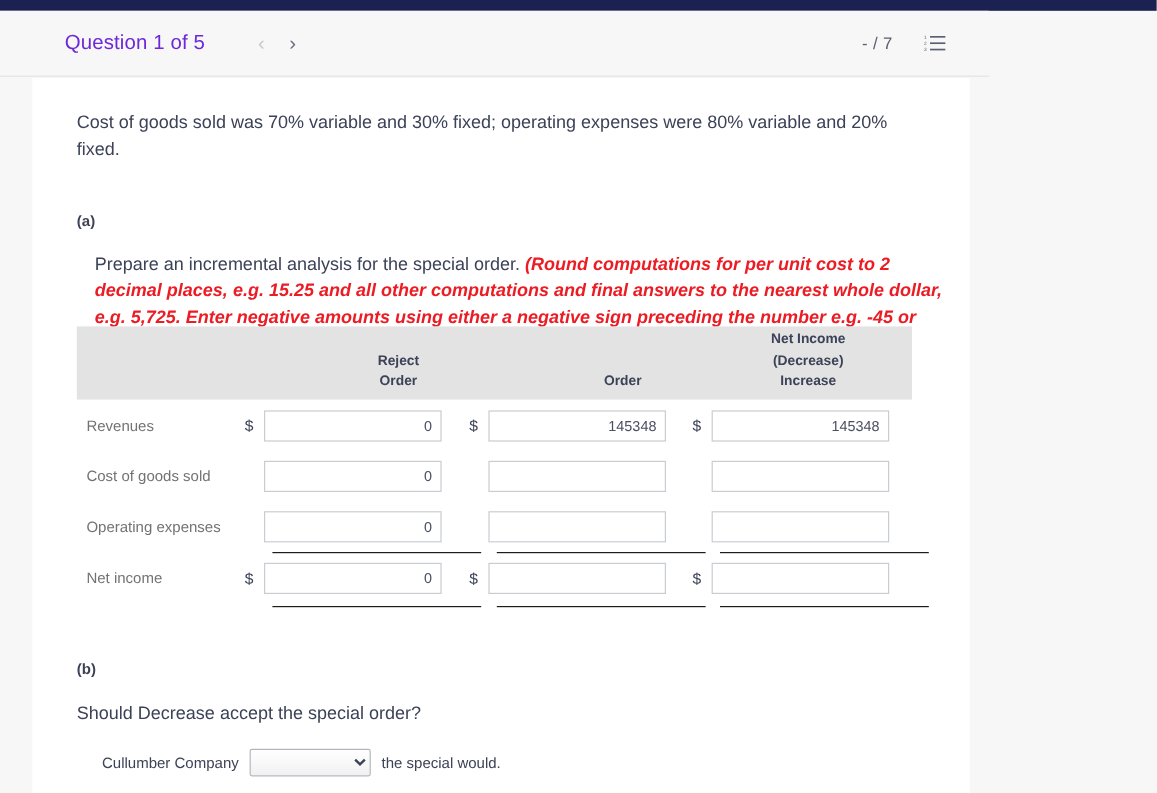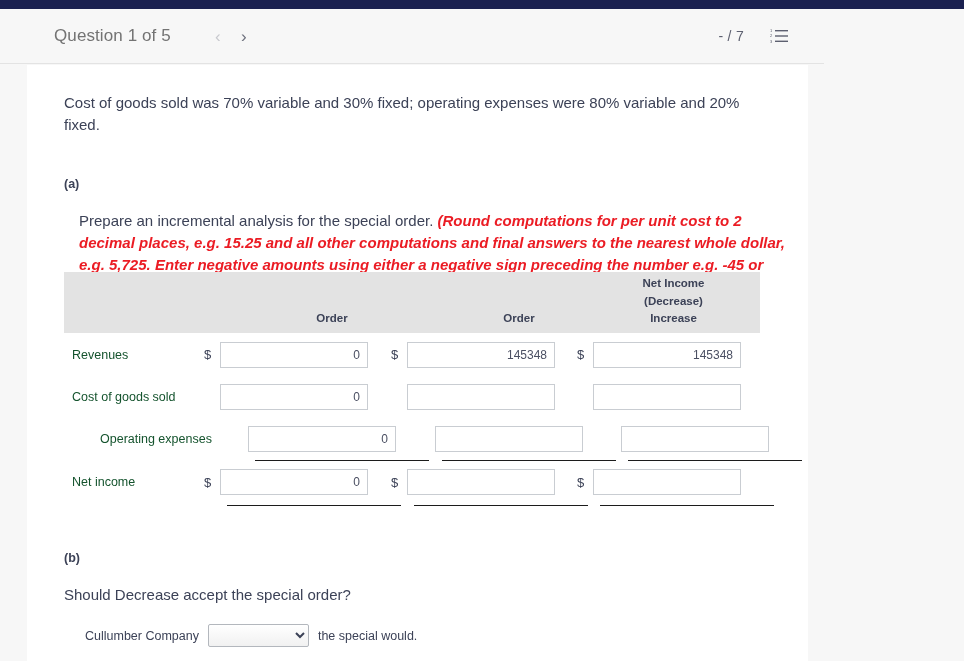--- a/index.html
+++ b/index.html
@@ -23,21 +23,21 @@
   
   .header {
     position: absolute; left: 0; top: 9px;
     width: 824px; height: 55px;
     background: #f7f7f7;
     border-bottom: 1px solid #e3e3e3;
     display: flex; align-items: center;
   }
   .header-left { display: flex; align-items: center; padding-left: 54px; }
   .q-title {
-    font-size: 17px; color: #737373; letter-spacing: .1px;
+    font-size: 17px; color: #6d28d9; letter-spacing: .1px;
     font-family: "Liberation Sans", sans-serif;
   }
   .nav-arrows { display: flex; align-items: center; margin-left: 34px; }
   .arrow {
     width: 26px; height: 26px;
     display: flex; align-items: center; justify-content: center;
     font-size: 17px; line-height: 1;
     cursor: pointer; user-select: none;
   }
   .arrow.prev { color: #c8c9ce; }
@@ -90,21 +90,21 @@
   .th.c3 { left: 523px; width: 173px; }
 
   .rows { position: relative; padding-top: 0; }
   .row {
     position: relative;
     height: 42px;
     display: flex; align-items: center;
   }
   .row-label {
     position: absolute; left: 8px;
-    font-size: 12.5px; color: #14532d;
+    font-size: 12.5px; color: #737373;
     white-space: nowrap;
   }
   .cell { position: absolute; display: flex; align-items: center; }
   .cell.c1 { left: 140px; }
   .cell.c2 { left: 327px; }
   .cell.c3 { left: 513px; }
 
   .dollar {
     width: 16px; font-size: 13px; color: #3c4257;
     display: inline-block; text-align: left;
@@ -185,20 +185,21 @@
     <div class="label-a">(a)</div>
 
     <div class="body-text p3">
       <span>Prepare an incremental analysis for the special order. </span><span class="redital">(Round computations for per unit cost to 2 decimal places, e.g. 15.25 and all other computations and final answers to the nearest whole dollar, e.g. 5,725. Enter negative amounts using either a negative sign preceding the number e.g. -45 or parentheses e.g. (45).)</span>
     </div>
 
     <div class="tbl">
 
       <div class="thead">
         <div class="th c1">
+          <div>Reject</div>
           <div>Order</div>
         </div>
         <div class="th c2">
           <div>Order</div>
         </div>
         <div class="th c3">
           <div>Net Income</div>
           <div>(Decrease)</div>
           <div>Increase</div>
         </div>
@@ -231,21 +232,21 @@
           <div class="cell c2">
             <span class="dollar blank">$</span>
             <input class="fld" value="" style="">
           </div>
           <div class="cell c3">
             <span class="dollar blank">$</span>
             <input class="fld" value="" style="">
           </div>
         </div>
 
-        <div class="row" style="height:42px;margin-left:28px;">
+        <div class="row" style="height:42px;">
           <div class="row-label">Operating expenses</div>
           <div class="cell c1">
             <span class="dollar blank">$</span>
             <input class="fld" value="0" style="">
           </div>
           <div class="cell c2">
             <span class="dollar blank">$</span>
             <input class="fld" value="" style="">
           </div>
           <div class="cell c3">

